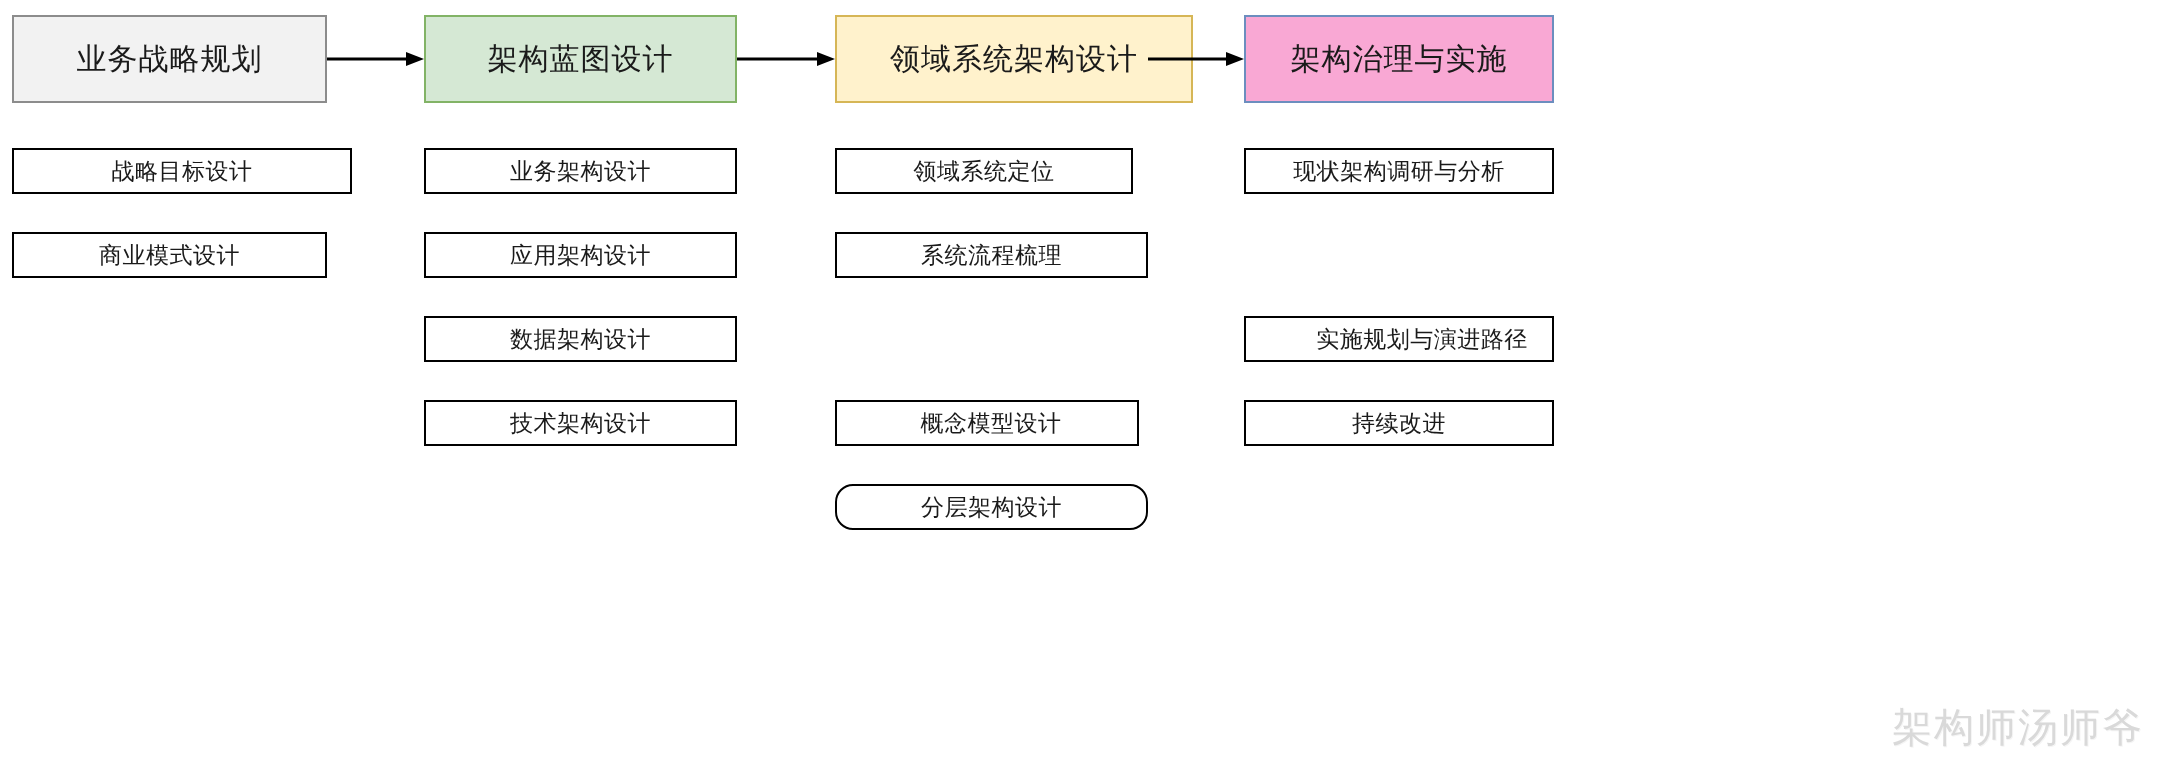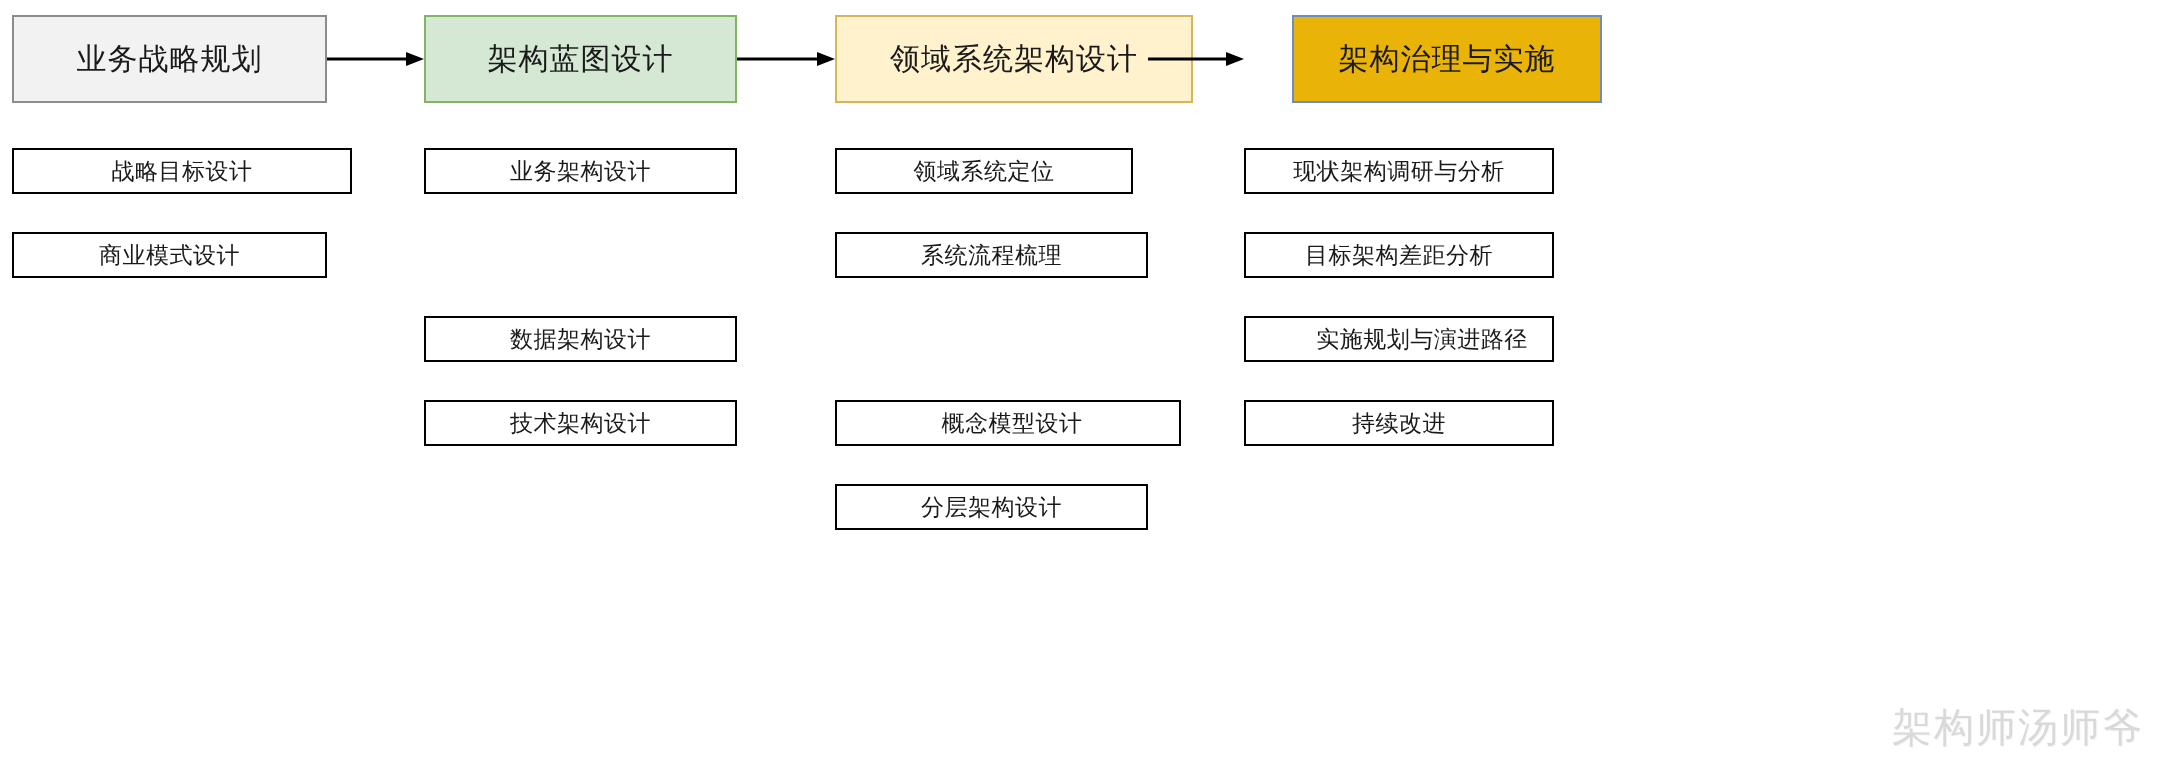--- a/index.html
+++ b/index.html
@@ -44,23 +44,22 @@
     background: #d5e8d4;
     border: 2px solid #82b366;
   }
   .hb3 {
     left: 835px; top: 15px; width: 358px;
     background: #fff2cc;
     border: 2px solid #d6b656;
   }
   .hb4 {
     left: 1244px; top: 15px; width: 310px;
-    background: #eab308;
+    background: #f9a8d4;
     border: 2px solid #6c8ebf;
-    margin-left: 48px;
   }
 
   .sub-box {
     position: absolute;
     height: 46px;
     box-sizing: border-box;
     background: #ffffff;
     border: 2px solid #000000;
     display: flex;
     align-items: center;
@@ -122,45 +121,45 @@
   <div class="sub-box" style="left:12px; top:148px; width:340px;">
     <span>战略目标设计</span>
   </div>
   <div class="sub-box" style="left:12px; top:232px; width:315px;">
     <span>商业模式设计</span>
   </div>
 
   <div class="sub-box" style="left:424px; top:148px; width:313px;">
     <span>业务架构设计</span>
   </div>
+  <div class="sub-box" style="left:424px; top:232px; width:313px;">
+    <span>应用架构设计</span>
+  </div>
   <div class="sub-box" style="left:424px; top:316px; width:313px;">
     <span>数据架构设计</span>
   </div>
   <div class="sub-box" style="left:424px; top:400px; width:313px;">
     <span>技术架构设计</span>
   </div>
 
   <div class="sub-box" style="left:835px; top:148px; width:298px;">
     <span>领域系统定位</span>
   </div>
   <div class="sub-box" style="left:835px; top:232px; width:313px;">
     <span>系统流程梳理</span>
   </div>
-  <div class="sub-box" style="left:835px; top:400px; width:346px;padding-left:8px;">
+  <div class="sub-box" style="left:835px; top:400px; width:304px;padding-left:8px;">
     <span>概念模型设计</span>
   </div>
-  <div class="sub-box" style="left:835px; top:484px; width:313px;">
+  <div class="sub-box" style="left:835px; top:484px; width:313px;border-radius:18px;">
     <span>分层架构设计</span>
   </div>
 
   <div class="sub-box" style="left:1244px; top:148px; width:310px;">
     <span>现状架构调研与分析</span>
-  </div>
-  <div class="sub-box" style="left:1244px; top:232px; width:310px;">
-    <span>目标架构差距分析</span>
   </div>
   <div class="sub-box" style="left:1244px; top:316px; width:310px;padding-left:46px;">
     <span>实施规划与演进路径</span>
   </div>
   <div class="sub-box" style="left:1244px; top:400px; width:310px;">
     <span>持续改进</span>
   </div>
 
   <div class="watermark">架构师汤师爷</div>
 

